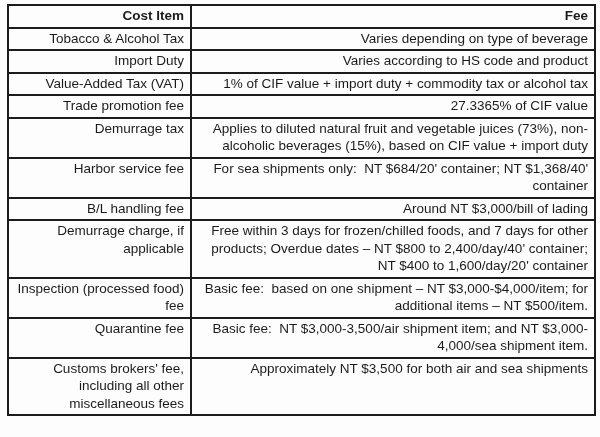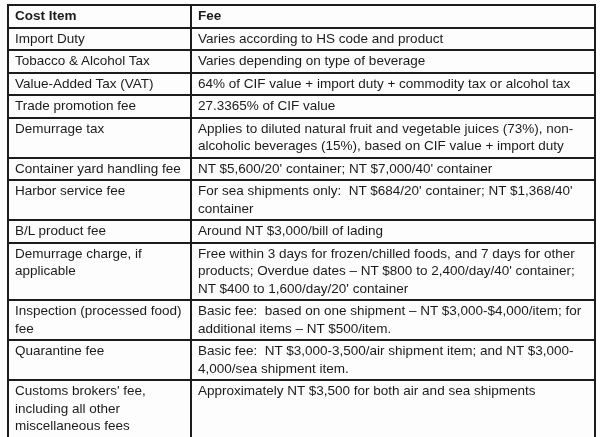--- a/index.html
+++ b/index.html
@@ -20,21 +20,21 @@
     width: 587px;
     table-layout: fixed;
   }
   table.fee-table th,
   table.fee-table td {
     border: 2px solid #1c1c1c;
     padding: 1px 6px 2px 6px;
     font-size: 13.5px;
     line-height: 17.5px;
     vertical-align: top;
-    text-align: left;
+    text-align: right;
     white-space: pre-wrap;
     overflow-wrap: break-word;
   }
   table.fee-table th {
     font-weight: bold;
   }
   col.c-item { width: 183px; }
   col.c-fee  { width: 404px; }
 </style>
 </head>
@@ -46,49 +46,45 @@
     <col class="c-fee">
   </colgroup>
   <thead>
     <tr>
       <th>Cost Item</th>
       <th>Fee</th>
     </tr>
   </thead>
   <tbody>
     <tr>
+      <td>Tobacco &amp; Alcohol Tax</td>
+      <td>Varies depending on type of beverage</td>
+    </tr>
+    <tr>
       <td>Import Duty</td>
       <td>Varies according to HS code and product</td>
     </tr>
     <tr>
-      <td>Tobacco &amp; Alcohol Tax</td>
-      <td>Varies depending on type of beverage</td>
-    </tr>
-    <tr>
       <td>Value-Added Tax (VAT)</td>
-      <td>64% of CIF value + import duty + commodity tax or alcohol tax</td>
+      <td>1% of CIF value + import duty + commodity tax or alcohol tax</td>
     </tr>
     <tr>
       <td>Trade promotion fee</td>
       <td>27.3365% of CIF value</td>
     </tr>
     <tr>
       <td>Demurrage tax</td>
       <td>Applies to diluted natural fruit and vegetable juices (73%), non-alcoholic beverages (15%), based on CIF value + import duty</td>
     </tr>
     <tr>
-      <td>Container yard handling fee</td>
-      <td>NT $5,600/20' container; NT $7,000/40' container</td>
-    </tr>
-    <tr>
       <td>Harbor service fee</td>
       <td>For sea shipments only:  NT $684/20' container; NT $1,368/40' container</td>
     </tr>
     <tr>
-      <td>B/L product fee</td>
+      <td>B/L handling fee</td>
       <td>Around NT $3,000/bill of lading</td>
     </tr>
     <tr>
       <td>Demurrage charge, if applicable</td>
       <td>Free within 3 days for frozen/chilled foods, and 7 days for other products; Overdue dates – NT $800 to 2,400/day/40' container; NT $400 to 1,600/day/20' container</td>
     </tr>
     <tr>
       <td>Inspection (processed food) fee</td>
       <td>Basic fee:  based on one shipment – NT $3,000-$4,000/item; for additional items – NT $500/item.</td>
     </tr>

